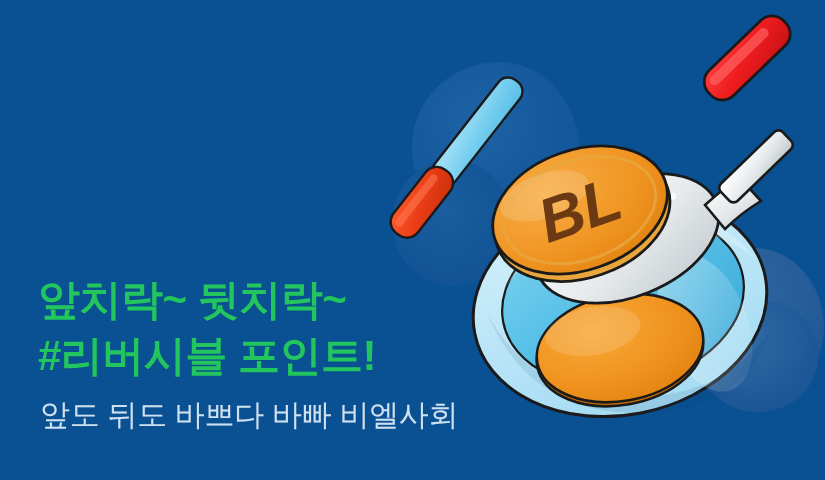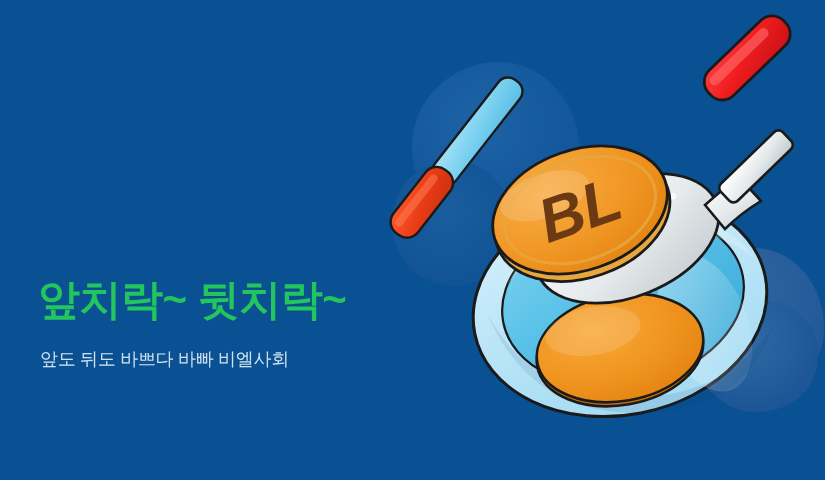--- a/index.html
+++ b/index.html
@@ -63,21 +63,21 @@
     font-size: 42px;
     font-weight: 700;
     line-height: 56px;
     letter-spacing: -0.5px;
     white-space: nowrap;
     margin: 0;
     text-shadow: 0 1px 0 rgba(0,0,0,0.05);
   }
   .subline {
     color: #cfe1f1;
-    font-size: 18px;
+    font-size: 30px;
     font-weight: 400;
     line-height: 34px;
     letter-spacing: -0.3px;
     white-space: nowrap;
     margin: 14px 0 18px 2px;
   }
 
   
   .art {
     position: absolute;
@@ -204,16 +204,17 @@
         <ellipse cx="205" cy="155" rx="90" ry="60" fill="url(#cakeGrad2)" stroke="#1a1a1a" stroke-width="2.8"></ellipse>
         <ellipse cx="205" cy="155" rx="78" ry="50" fill="none" stroke="#e8a63d" stroke-width="3" opacity="0.85"></ellipse>
         <ellipse cx="176" cy="130" rx="46" ry="22" fill="#ffffff" opacity="0.15"></ellipse>
         <text x="205" y="176" text-anchor="middle" font-family="'Liberation Sans', sans-serif" font-size="62" font-weight="700" font-style="italic" fill="#6b3a12">BL</text>
       </g>
     </svg>
   </div>
 
   <div class="copy">
     <h1 class="headline">앞치락~ 뒷치락~</h1>
+    <h1 class="headline">#리버시블 포인트!</h1>
     <p class="subline">앞도 뒤도 바쁘다 바빠 비엘사회</p>
   </div>
 
 </div>
 
 </body></html>

